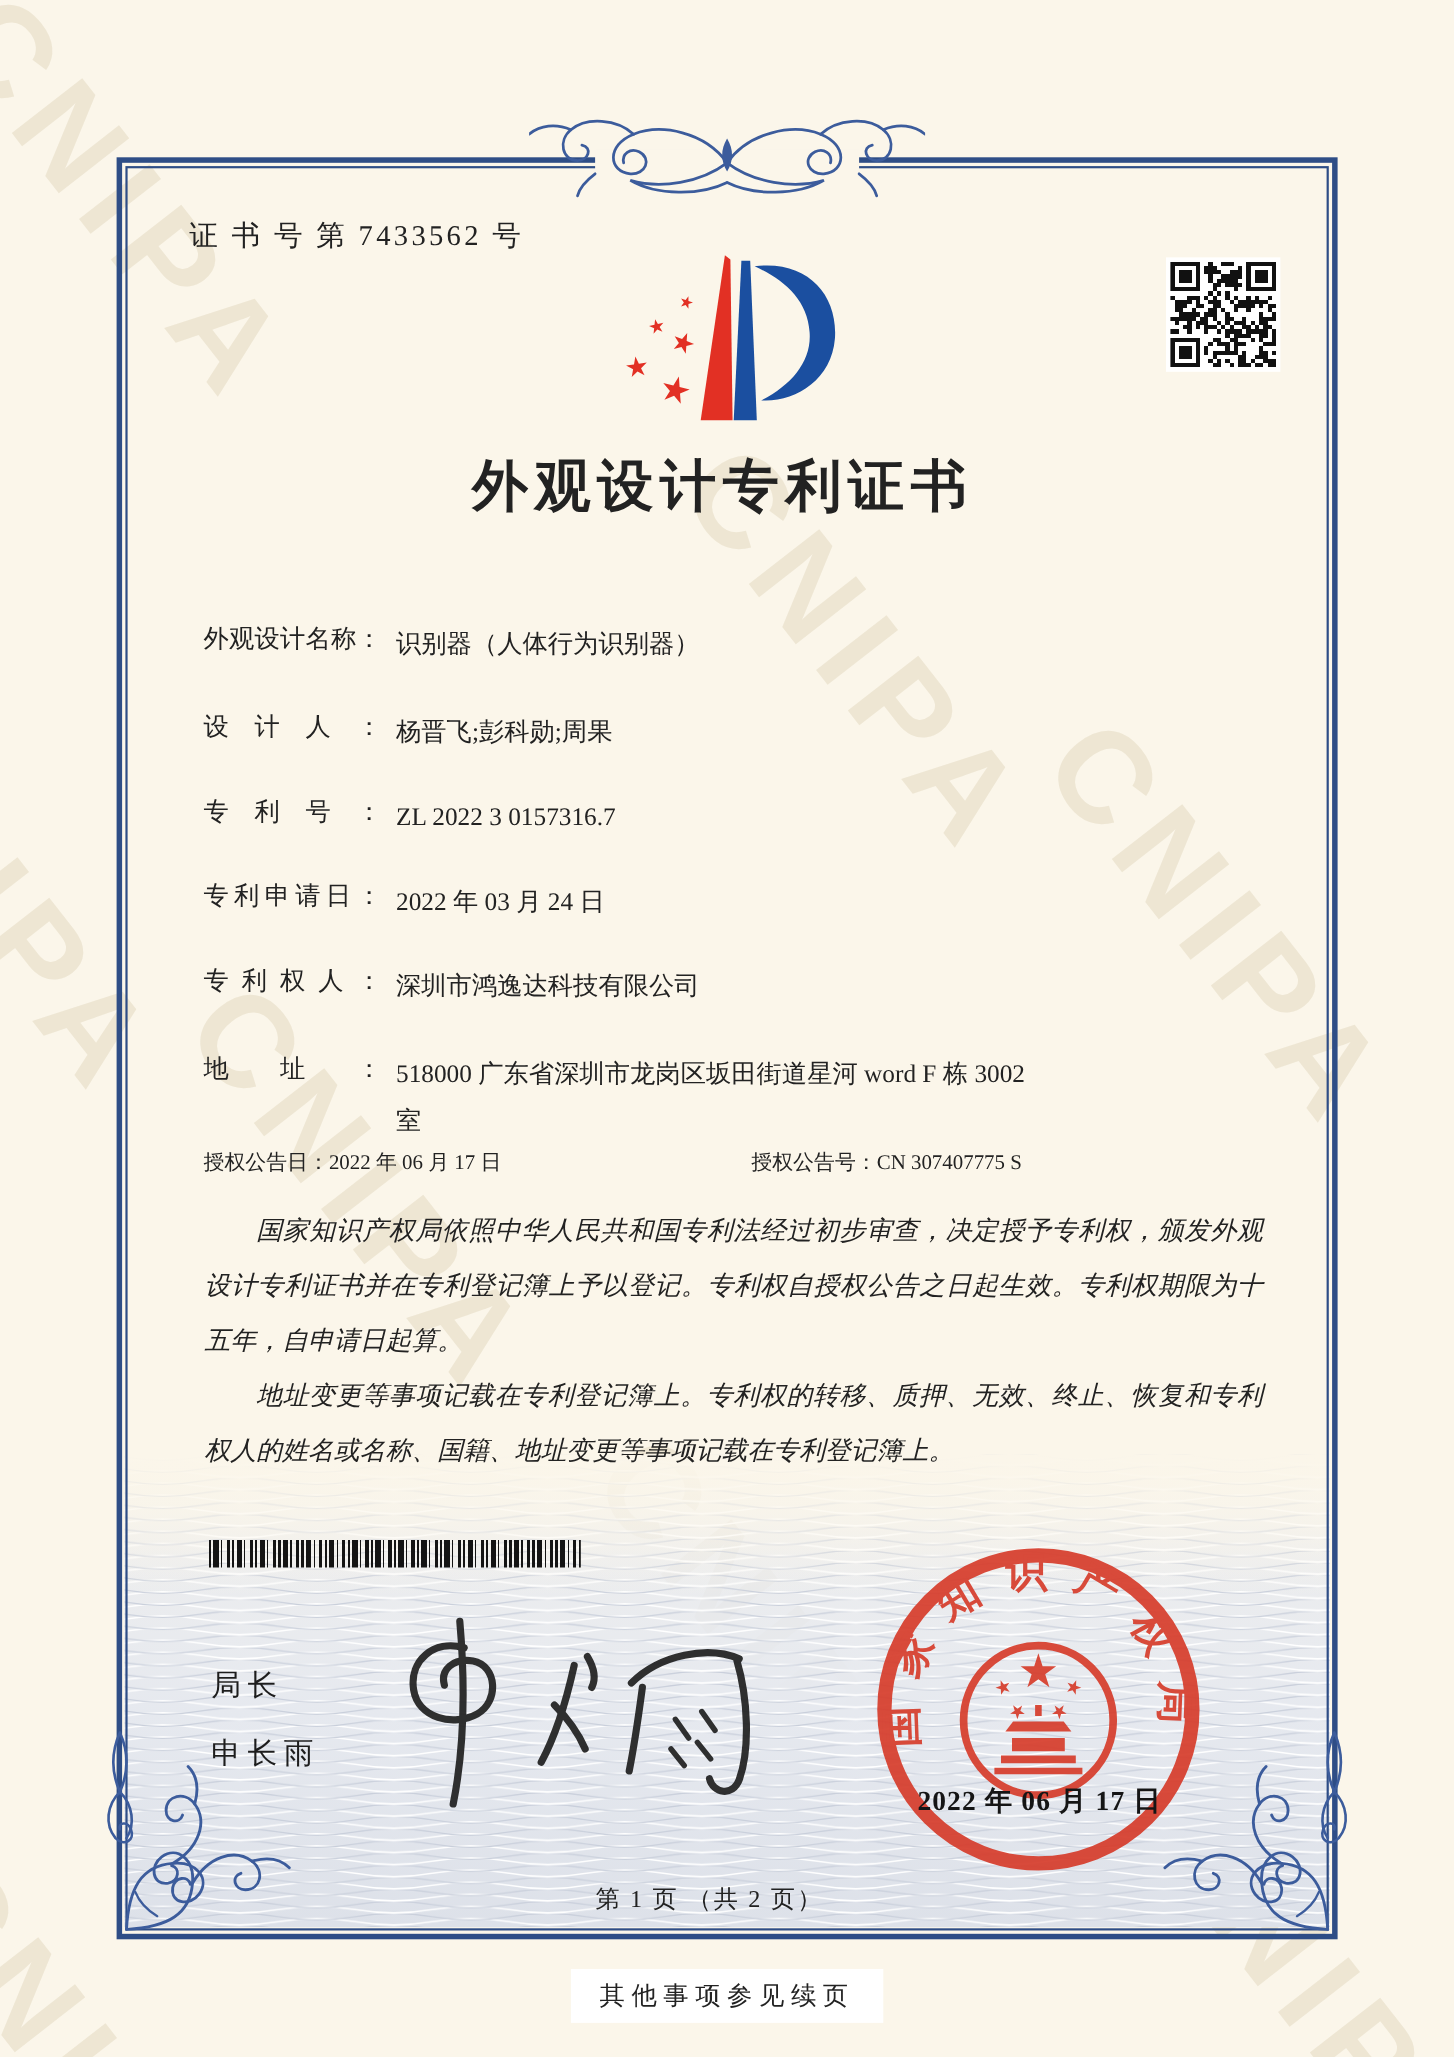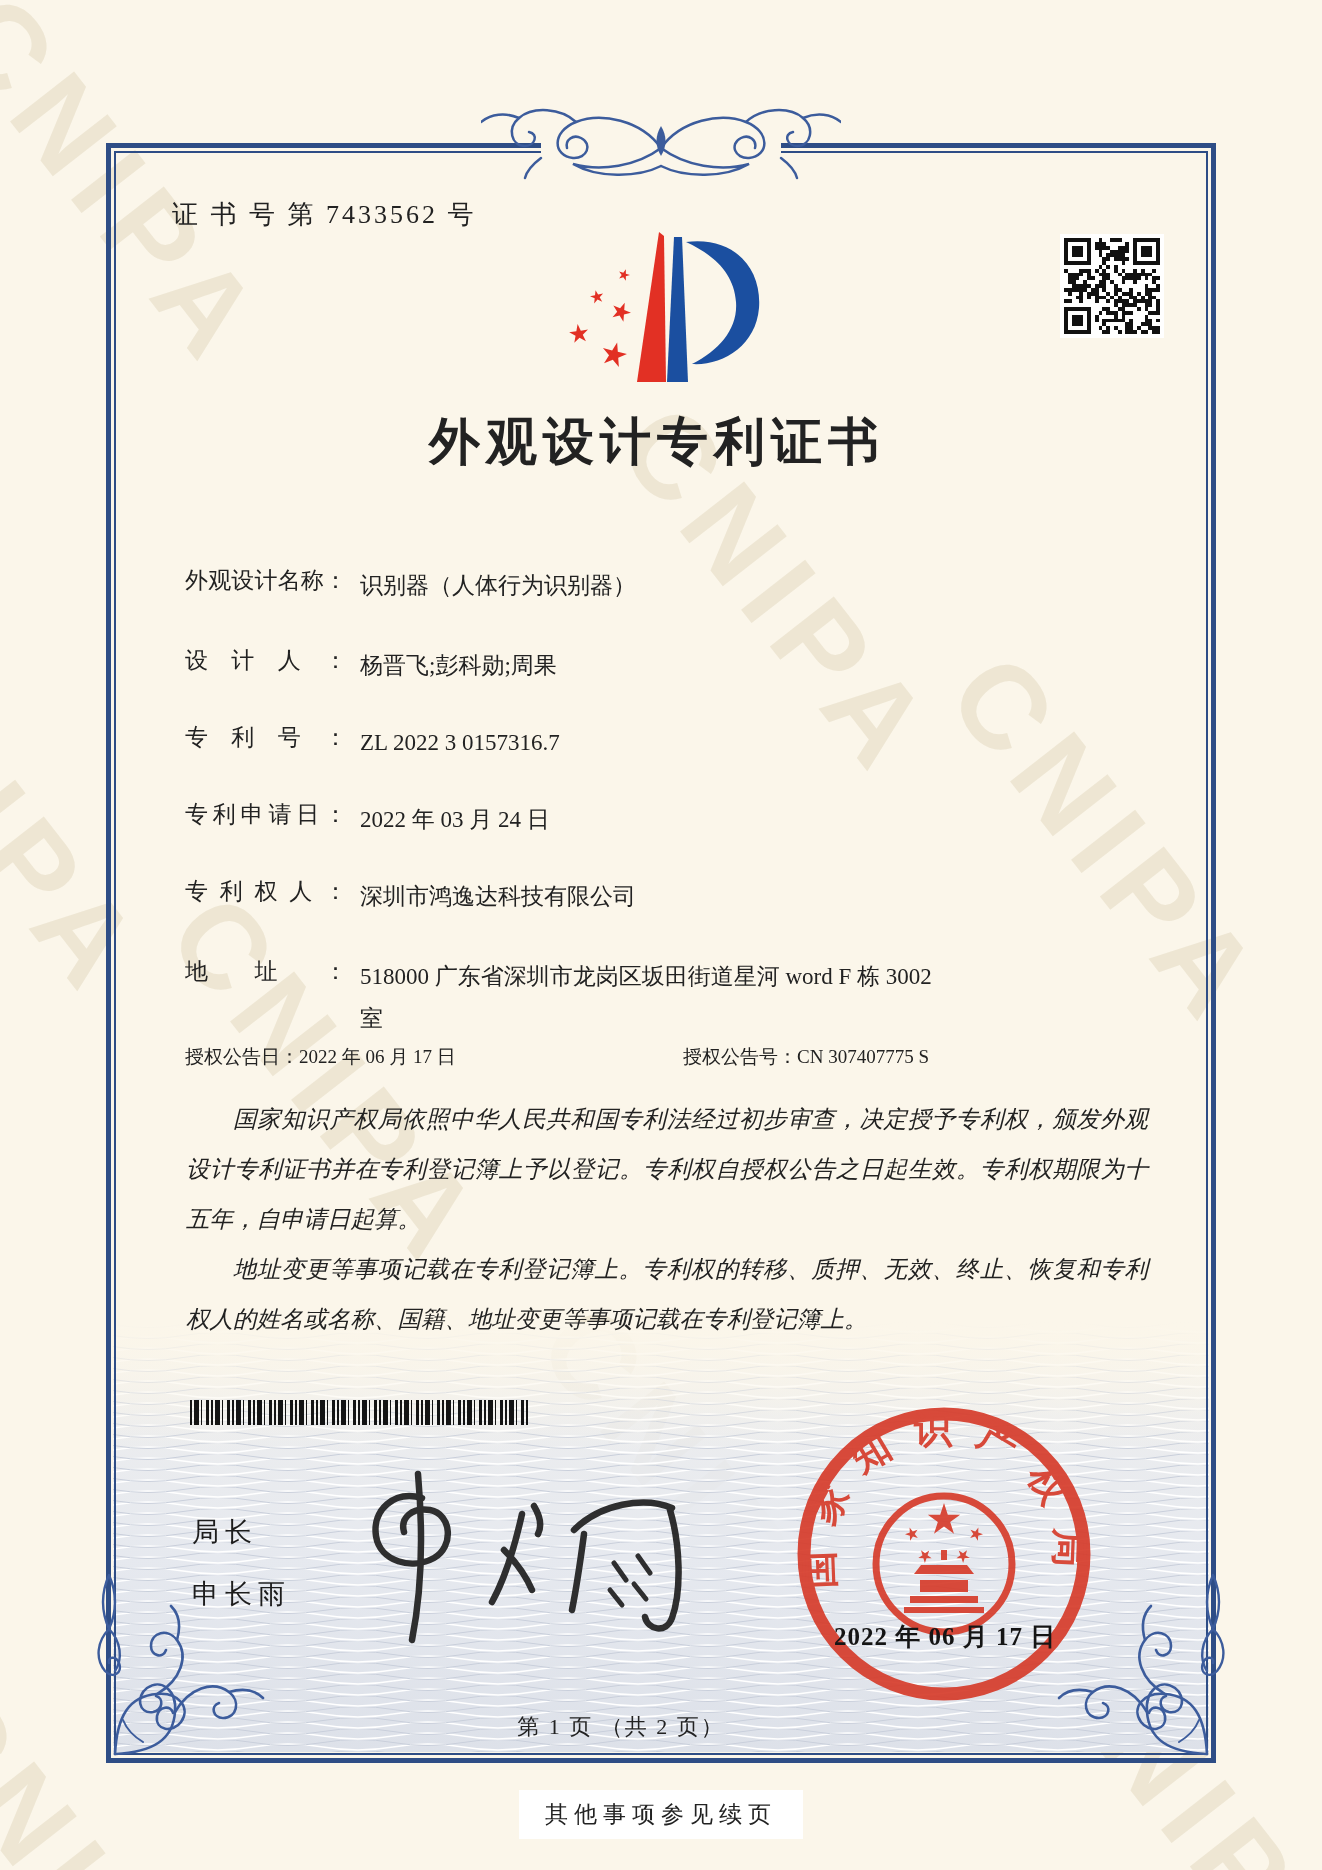--- a/index.html
+++ b/index.html
@@ -37,21 +37,21 @@
   .paras p{margin:0;text-indent:47px;}
   .barcode{position:absolute;left:190px;top:1400px;width:338px;height:25px;z-index:4;
     background:repeating-linear-gradient(90deg,#141414 0 2px,rgba(0,0,0,0) 2px 4px,#141414 4px 9px,
       rgba(0,0,0,0) 9px 11px,#141414 11px 12px,rgba(0,0,0,0) 12px 16px,#141414 16px 19px,rgba(0,0,0,0) 19px 21px);}
   .signer{position:absolute;left:192px;font-family:"Liberation Sans","DejaVu Sans",sans-serif;
           font-size:27px;letter-spacing:6px;color:#1d1d1d;z-index:4;}
   .signature{position:absolute;left:352px;top:1468px;z-index:5;}
   .seal{position:absolute;left:792px;top:1402px;z-index:5;}
   .seal-date{position:absolute;left:834px;top:1620px;font-size:25px;font-weight:700;
              letter-spacing:1px;color:#151515;z-index:6;white-space:nowrap;}
-  .page-info{position:absolute;left:621px;top:1712px;transform:translateX(-50%);font-size:22px;
+  .page-info{position:absolute;left:645px;top:1712px;transform:translateX(-50%);font-size:22px;
              letter-spacing:2px;z-index:4;white-space:nowrap;}
   .cont-note{position:absolute;left:661px;top:1790px;transform:translateX(-50%);background:#ffffff;
              padding:9px 26px;font-size:23px;letter-spacing:6px;z-index:4;white-space:nowrap;}
 </style>
 </head>
 <body>
 
 <div class="page">
 
   <svg width="0" height="0" style="position:absolute" aria-hidden="true">

